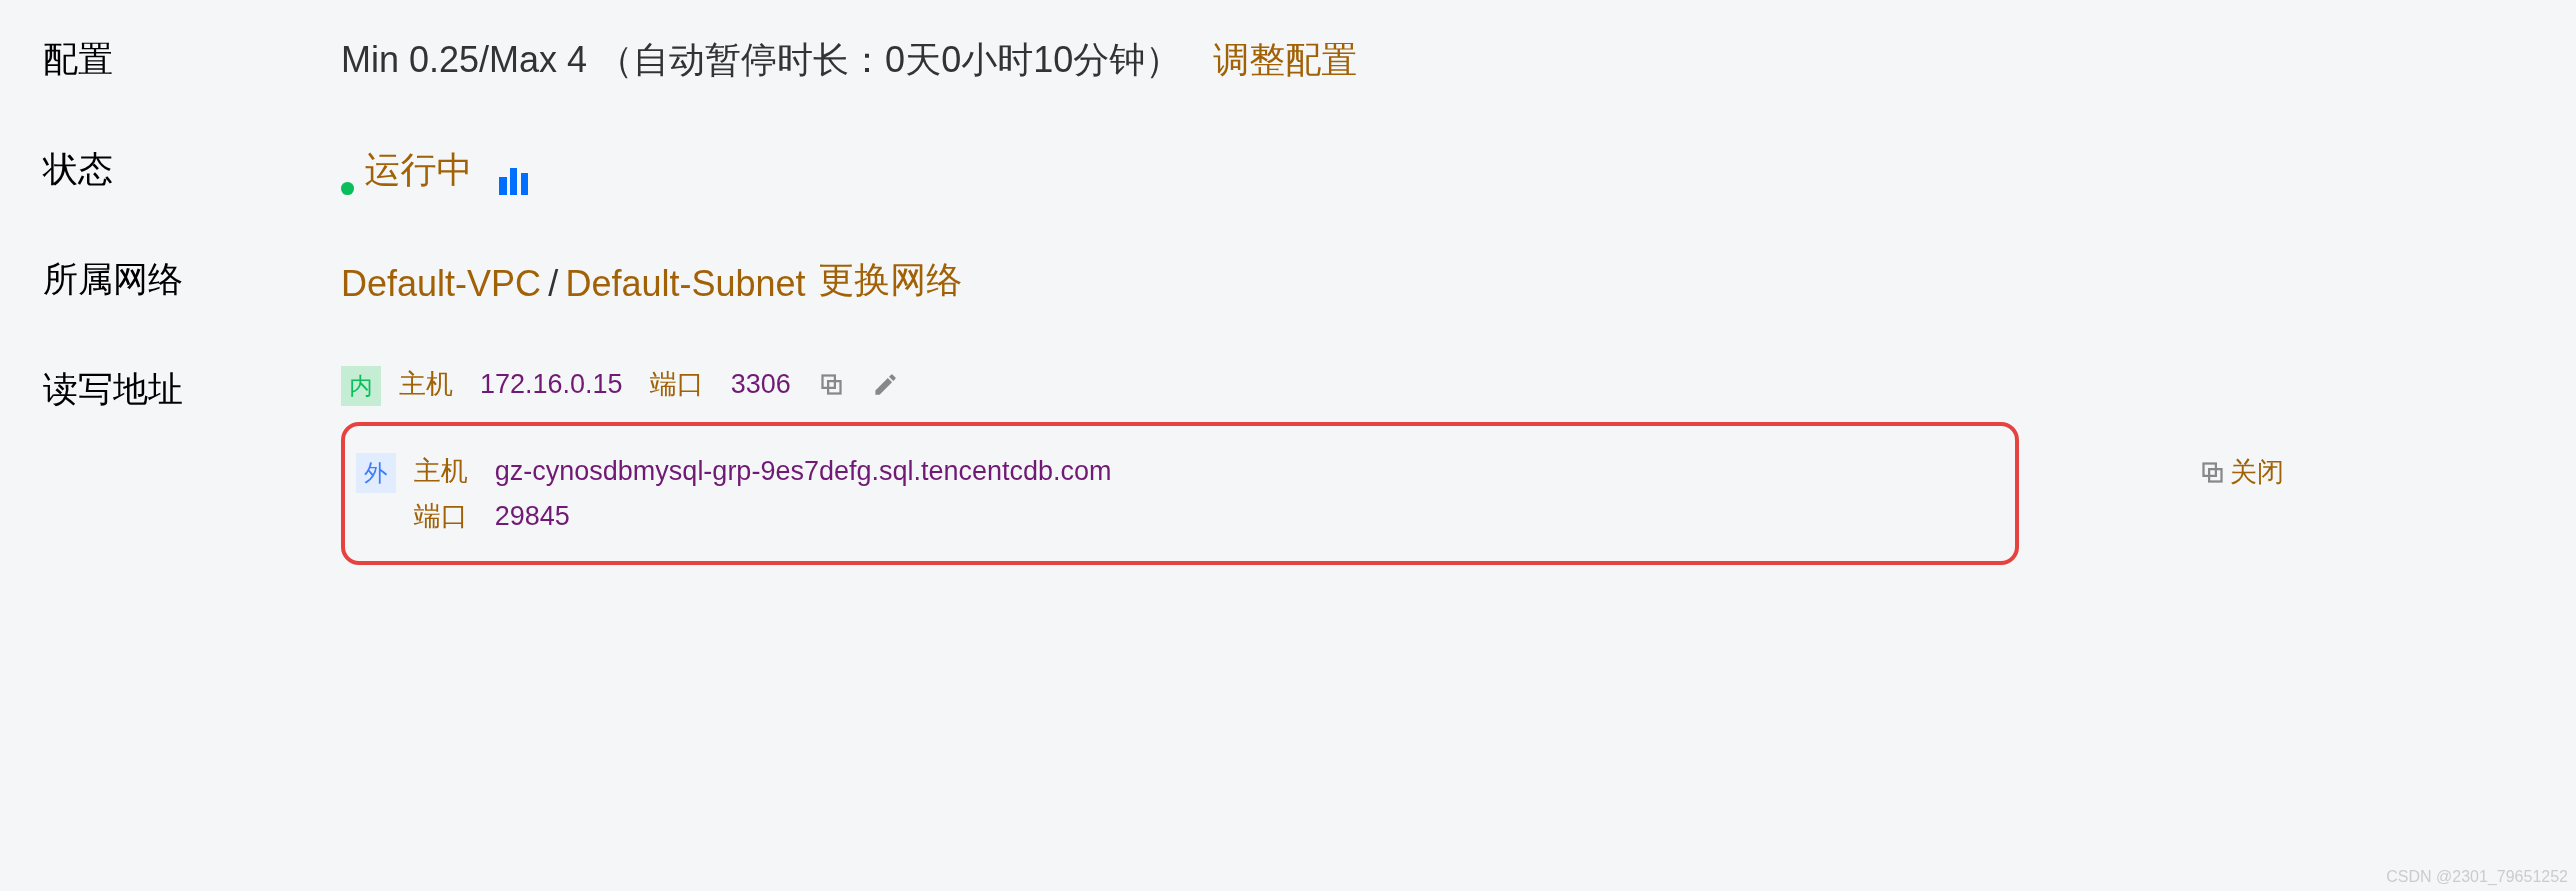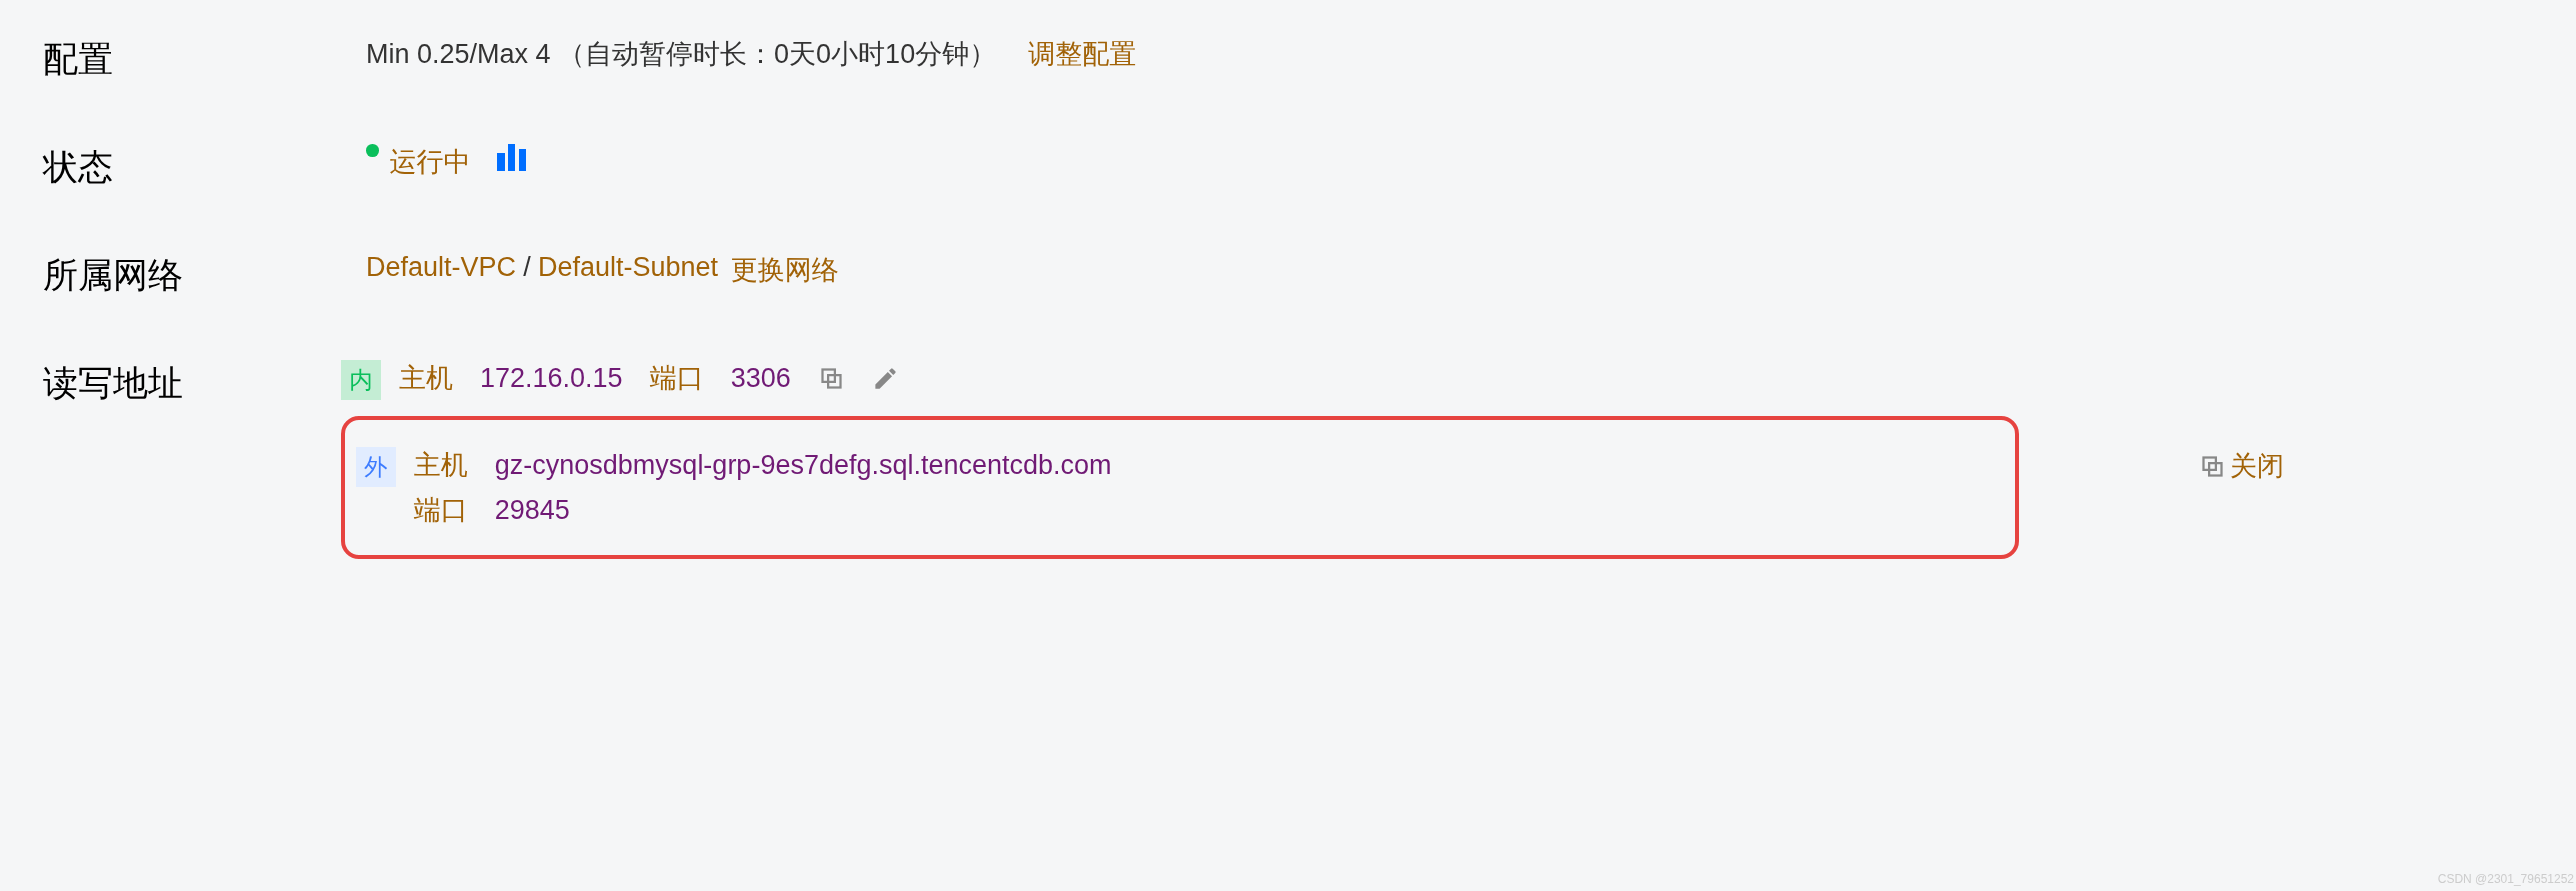--- a/index.html
+++ b/index.html
@@ -22,25 +22,24 @@
       margin-bottom: 0;
     }
     .label {
       color: #000000;
       width: 298px;
       flex-shrink: 0;
       font-size: 35px;
     }
     .value {
       color: #333;
-      font-size: 27px;
-      display: flex;
-      align-items: flex-start;
+      font-size: 36px;
+      display: flex;
+      align-items: flex-end;
       flex-wrap: wrap;
-      margin-left: 25px;
     }
     .link {
       color: #a16207;
       cursor: pointer;
     }
     .status-dot {
       width: 12.6px;
       height: 12.6px;
       background: #0abf5b;
       border-radius: 50%;
@@ -132,22 +131,22 @@
       padding-top: 32px;
     }
     .external-wrap {
       display: flex;
       align-items: flex-start;
     }
     .cfg-space { margin-left: 32px; }
     .watermark {
       position: absolute;
       bottom: 5.4px;
-      right: 2px;
-      font-size: 12px;
+      right: 8px;
+      font-size: 16px;
       color: #ccc;
     }
   </style>
 </head>
 <body>
 
 <div class="row">
   <div class="label">配置</div>
   <div class="value">
     <span>Min 0.25/Max 4 （自动暂停时长：0天0小时10分钟）</span>

